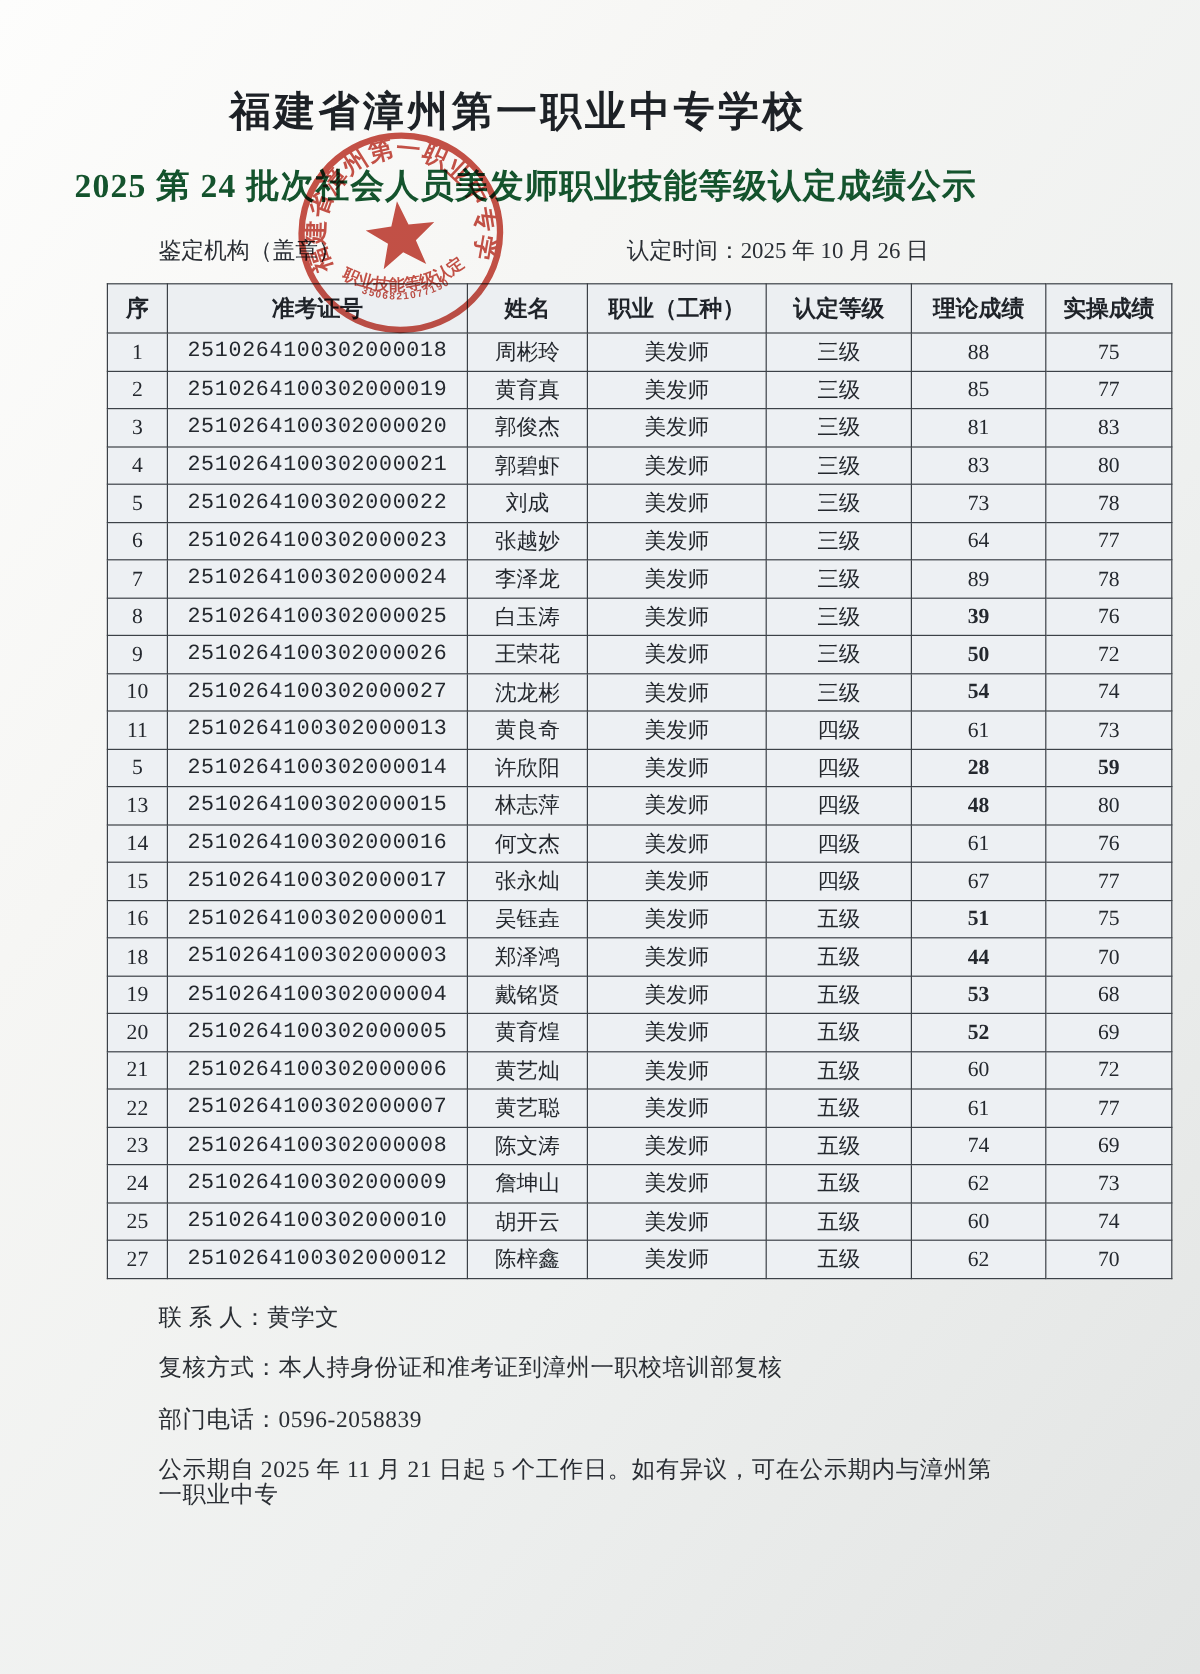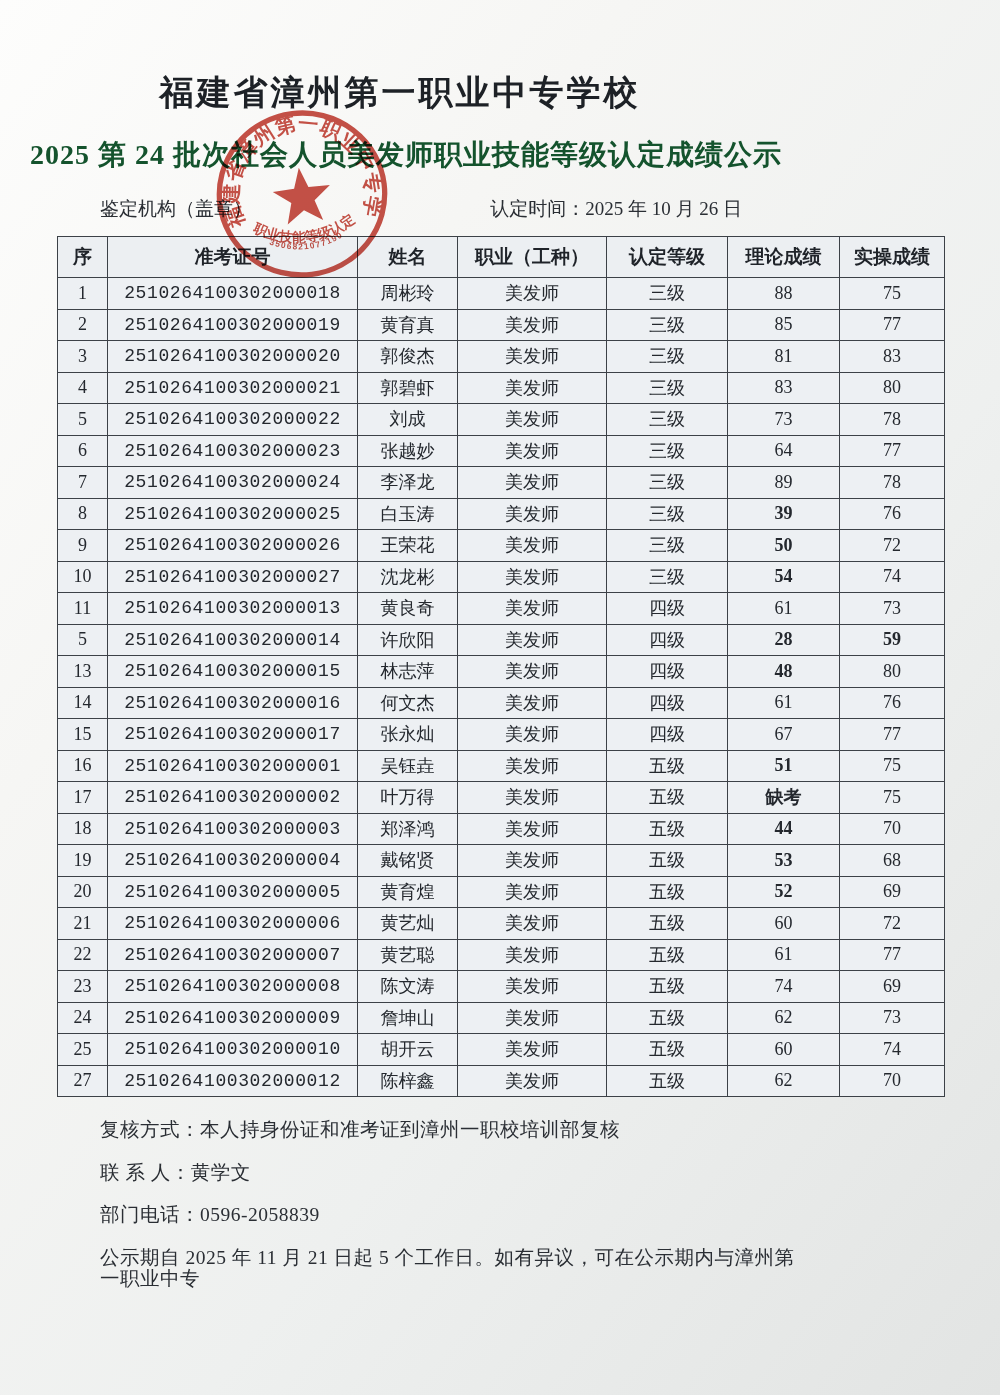--- a/index.html
+++ b/index.html
@@ -4,21 +4,21 @@
 <style>
   html,body{margin:0;padding:0;}
   body{
     width:1000px;height:1395px;
     background:linear-gradient(128deg,#fdfdfc 0%,#f6f6f4 30%,#eef0ef 62%,#e2e4e3 100%);
     font-family:"Liberation Serif","DejaVu Serif",serif;
     color:#23272e;
     position:relative;
     overflow:hidden;
   }
-  .page{position:relative;width:800px;height:1395px;}
+  .page{position:relative;width:800px;height:1395px;margin-left:32px;}
   .doc-title{
     margin:0;padding-top:70px;
     text-align:center;
     font-size:34px;font-weight:700;
     letter-spacing:3px;color:#1d2126;
   }
   .doc-subtitle{
     margin:20px 0 0 0;
     text-align:center;
     font-size:28px;font-weight:600;
@@ -263,29 +263,20 @@
         <tr>
           <td class="cell-seq">16</td>
           <td class="cell-id">2510264100302000001</td>
           <td class="cell-name">吴钰垚</td>
           <td class="cell-job">美发师</td>
           <td class="cell-level">五级</td>
           <td class="cell-score score-red">51</td>
           <td class="cell-score">75</td>
         </tr>
         <tr>
-          <td class="cell-seq">17</td>
-          <td class="cell-id">2510264100302000002</td>
-          <td class="cell-name">叶万得</td>
-          <td class="cell-job">美发师</td>
-          <td class="cell-level">五级</td>
-          <td class="cell-score score-red">缺考</td>
-          <td class="cell-score">75</td>
-        </tr>
-        <tr>
           <td class="cell-seq">18</td>
           <td class="cell-id">2510264100302000003</td>
           <td class="cell-name">郑泽鸿</td>
           <td class="cell-job">美发师</td>
           <td class="cell-level">五级</td>
           <td class="cell-score score-red">44</td>
           <td class="cell-score">70</td>
         </tr>
         <tr>
           <td class="cell-seq">19</td>
@@ -356,19 +347,19 @@
           <td class="cell-name">陈梓鑫</td>
           <td class="cell-job">美发师</td>
           <td class="cell-level">五级</td>
           <td class="cell-score">62</td>
           <td class="cell-score">70</td>
         </tr>
       </tbody>
   </table>
 
   <div class="footer">
+    <div class="fline">联 系 人：黄学文</div>
     <div class="fline">复核方式：本人持身份证和准考证到漳州一职校培训部复核</div>
-    <div class="fline">联 系 人：黄学文</div>
     <div class="fline">部门电话：0596-2058839</div>
     <div class="fline wide">公示期自 2025 年 11 月 21 日起 5 个工作日。如有异议，可在公示期内与漳州第一职业中专</div>
   </div>
 
 </div>
 
 </body></html>

